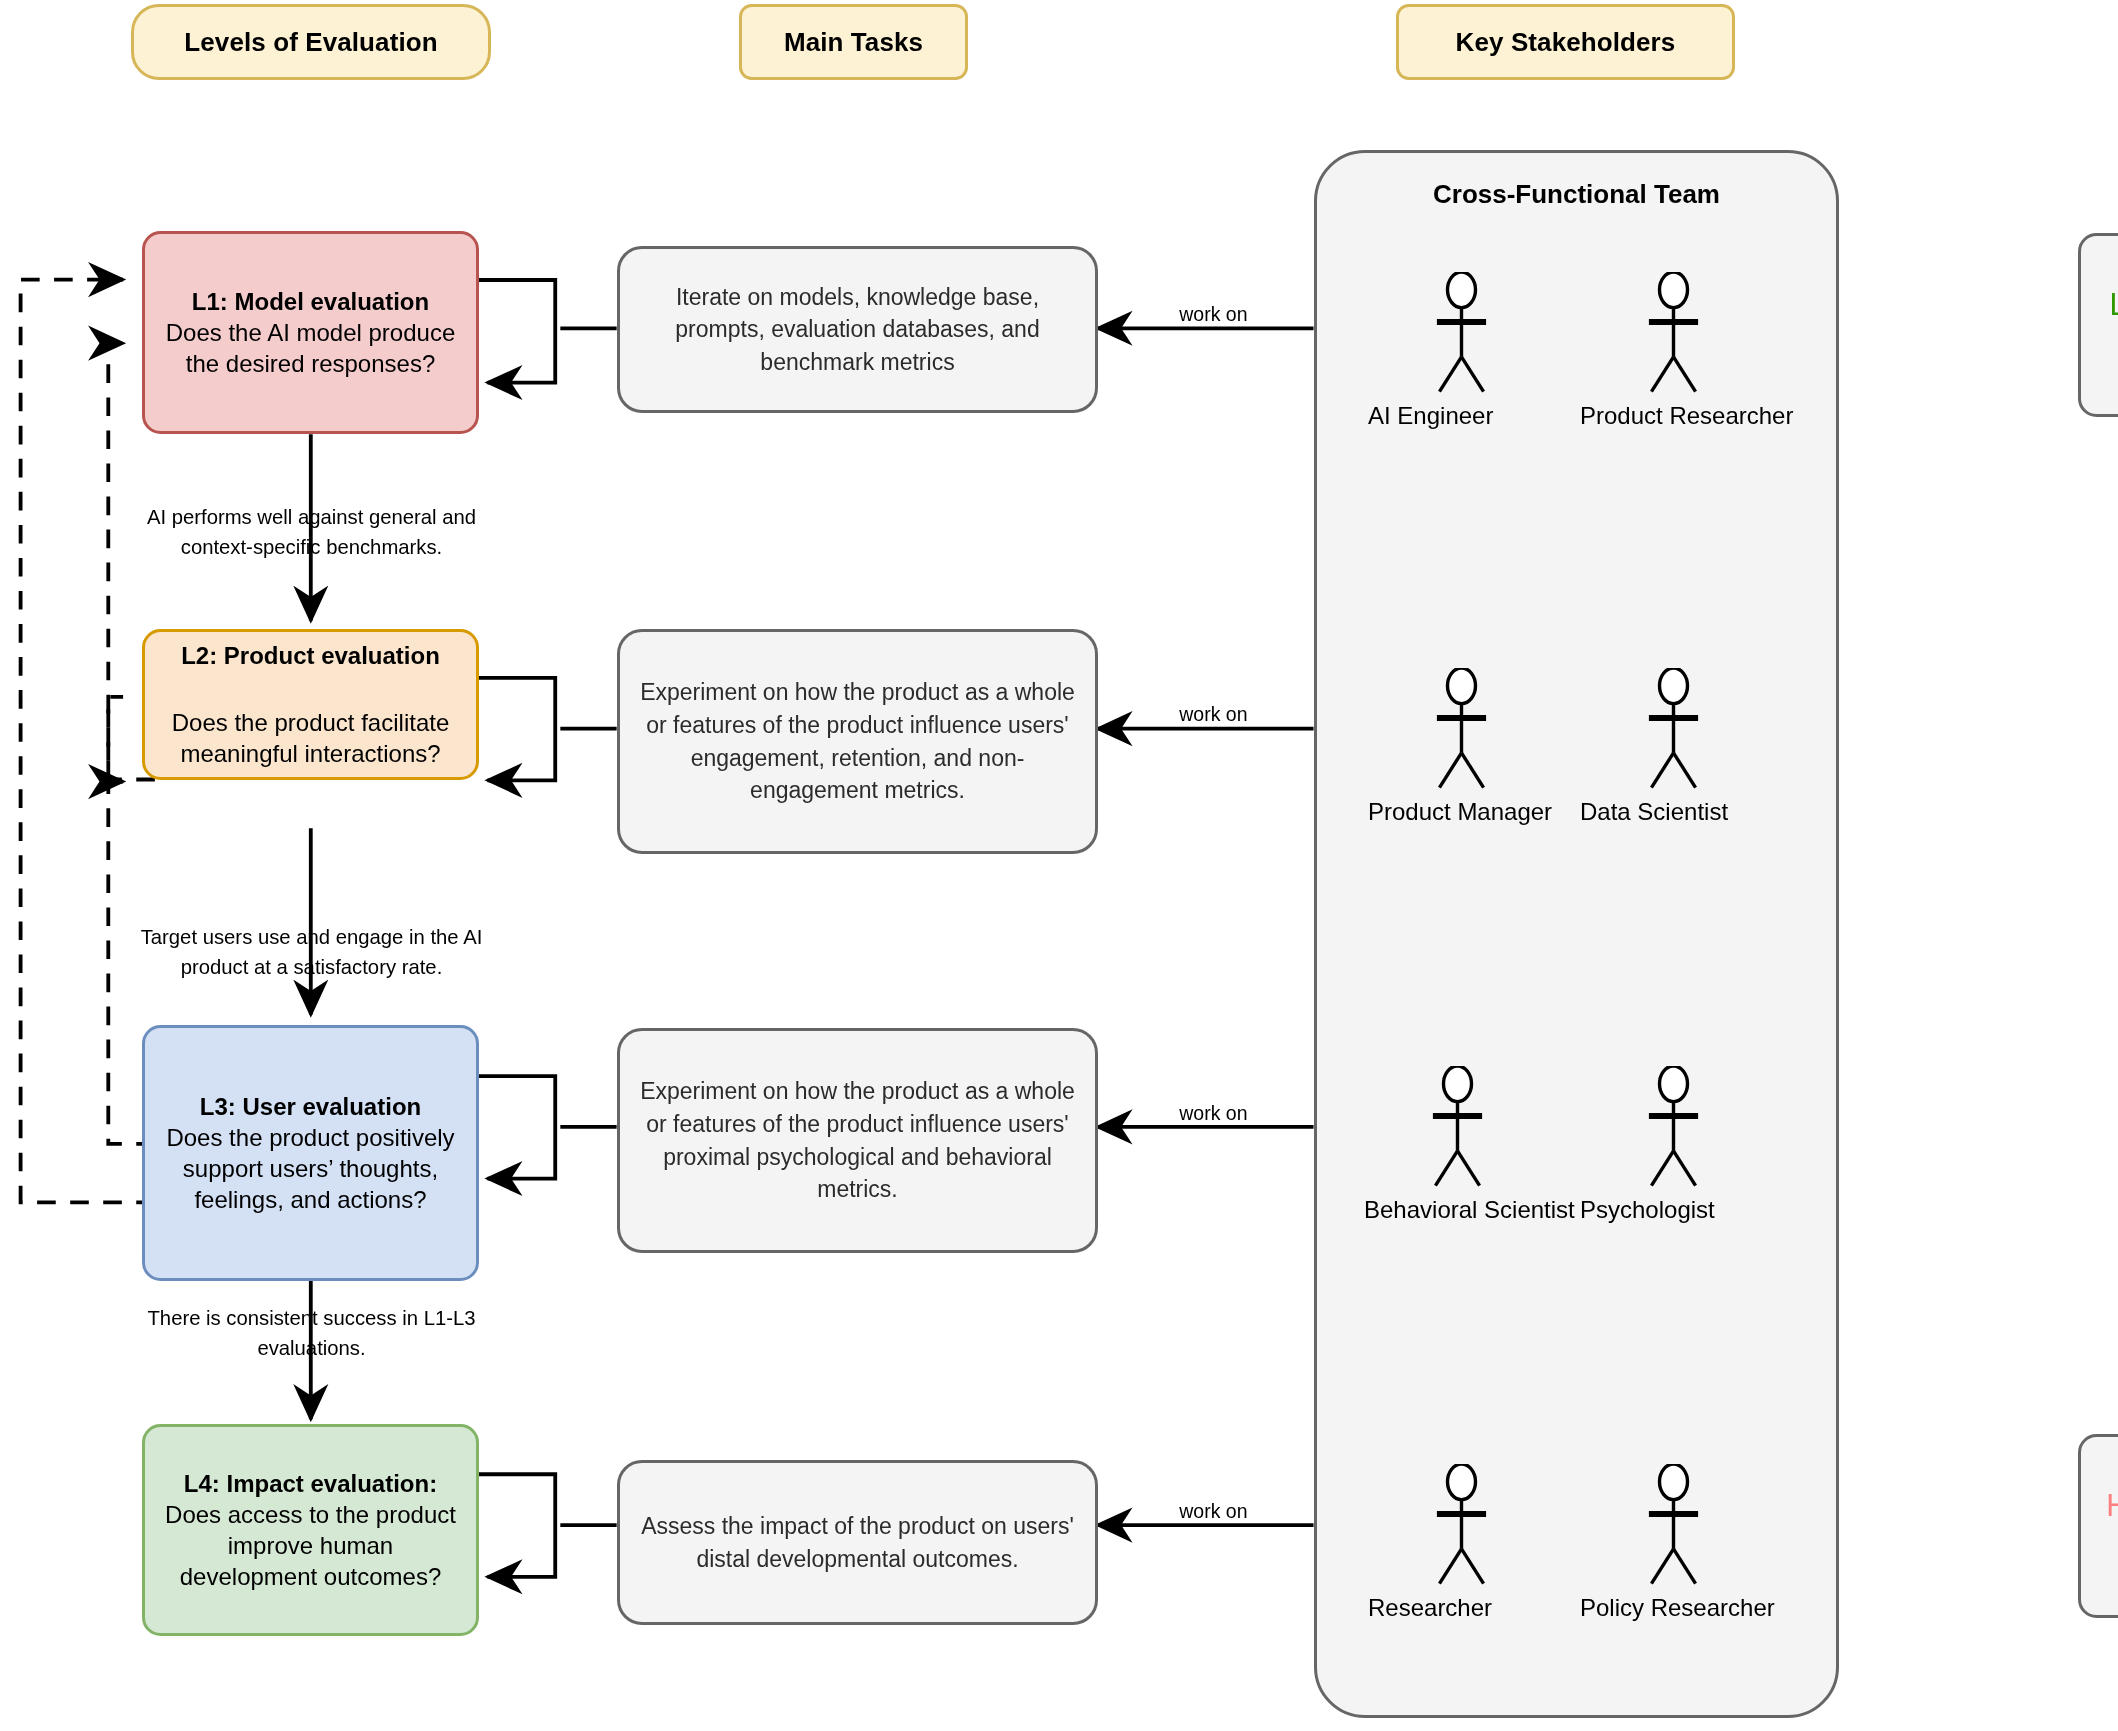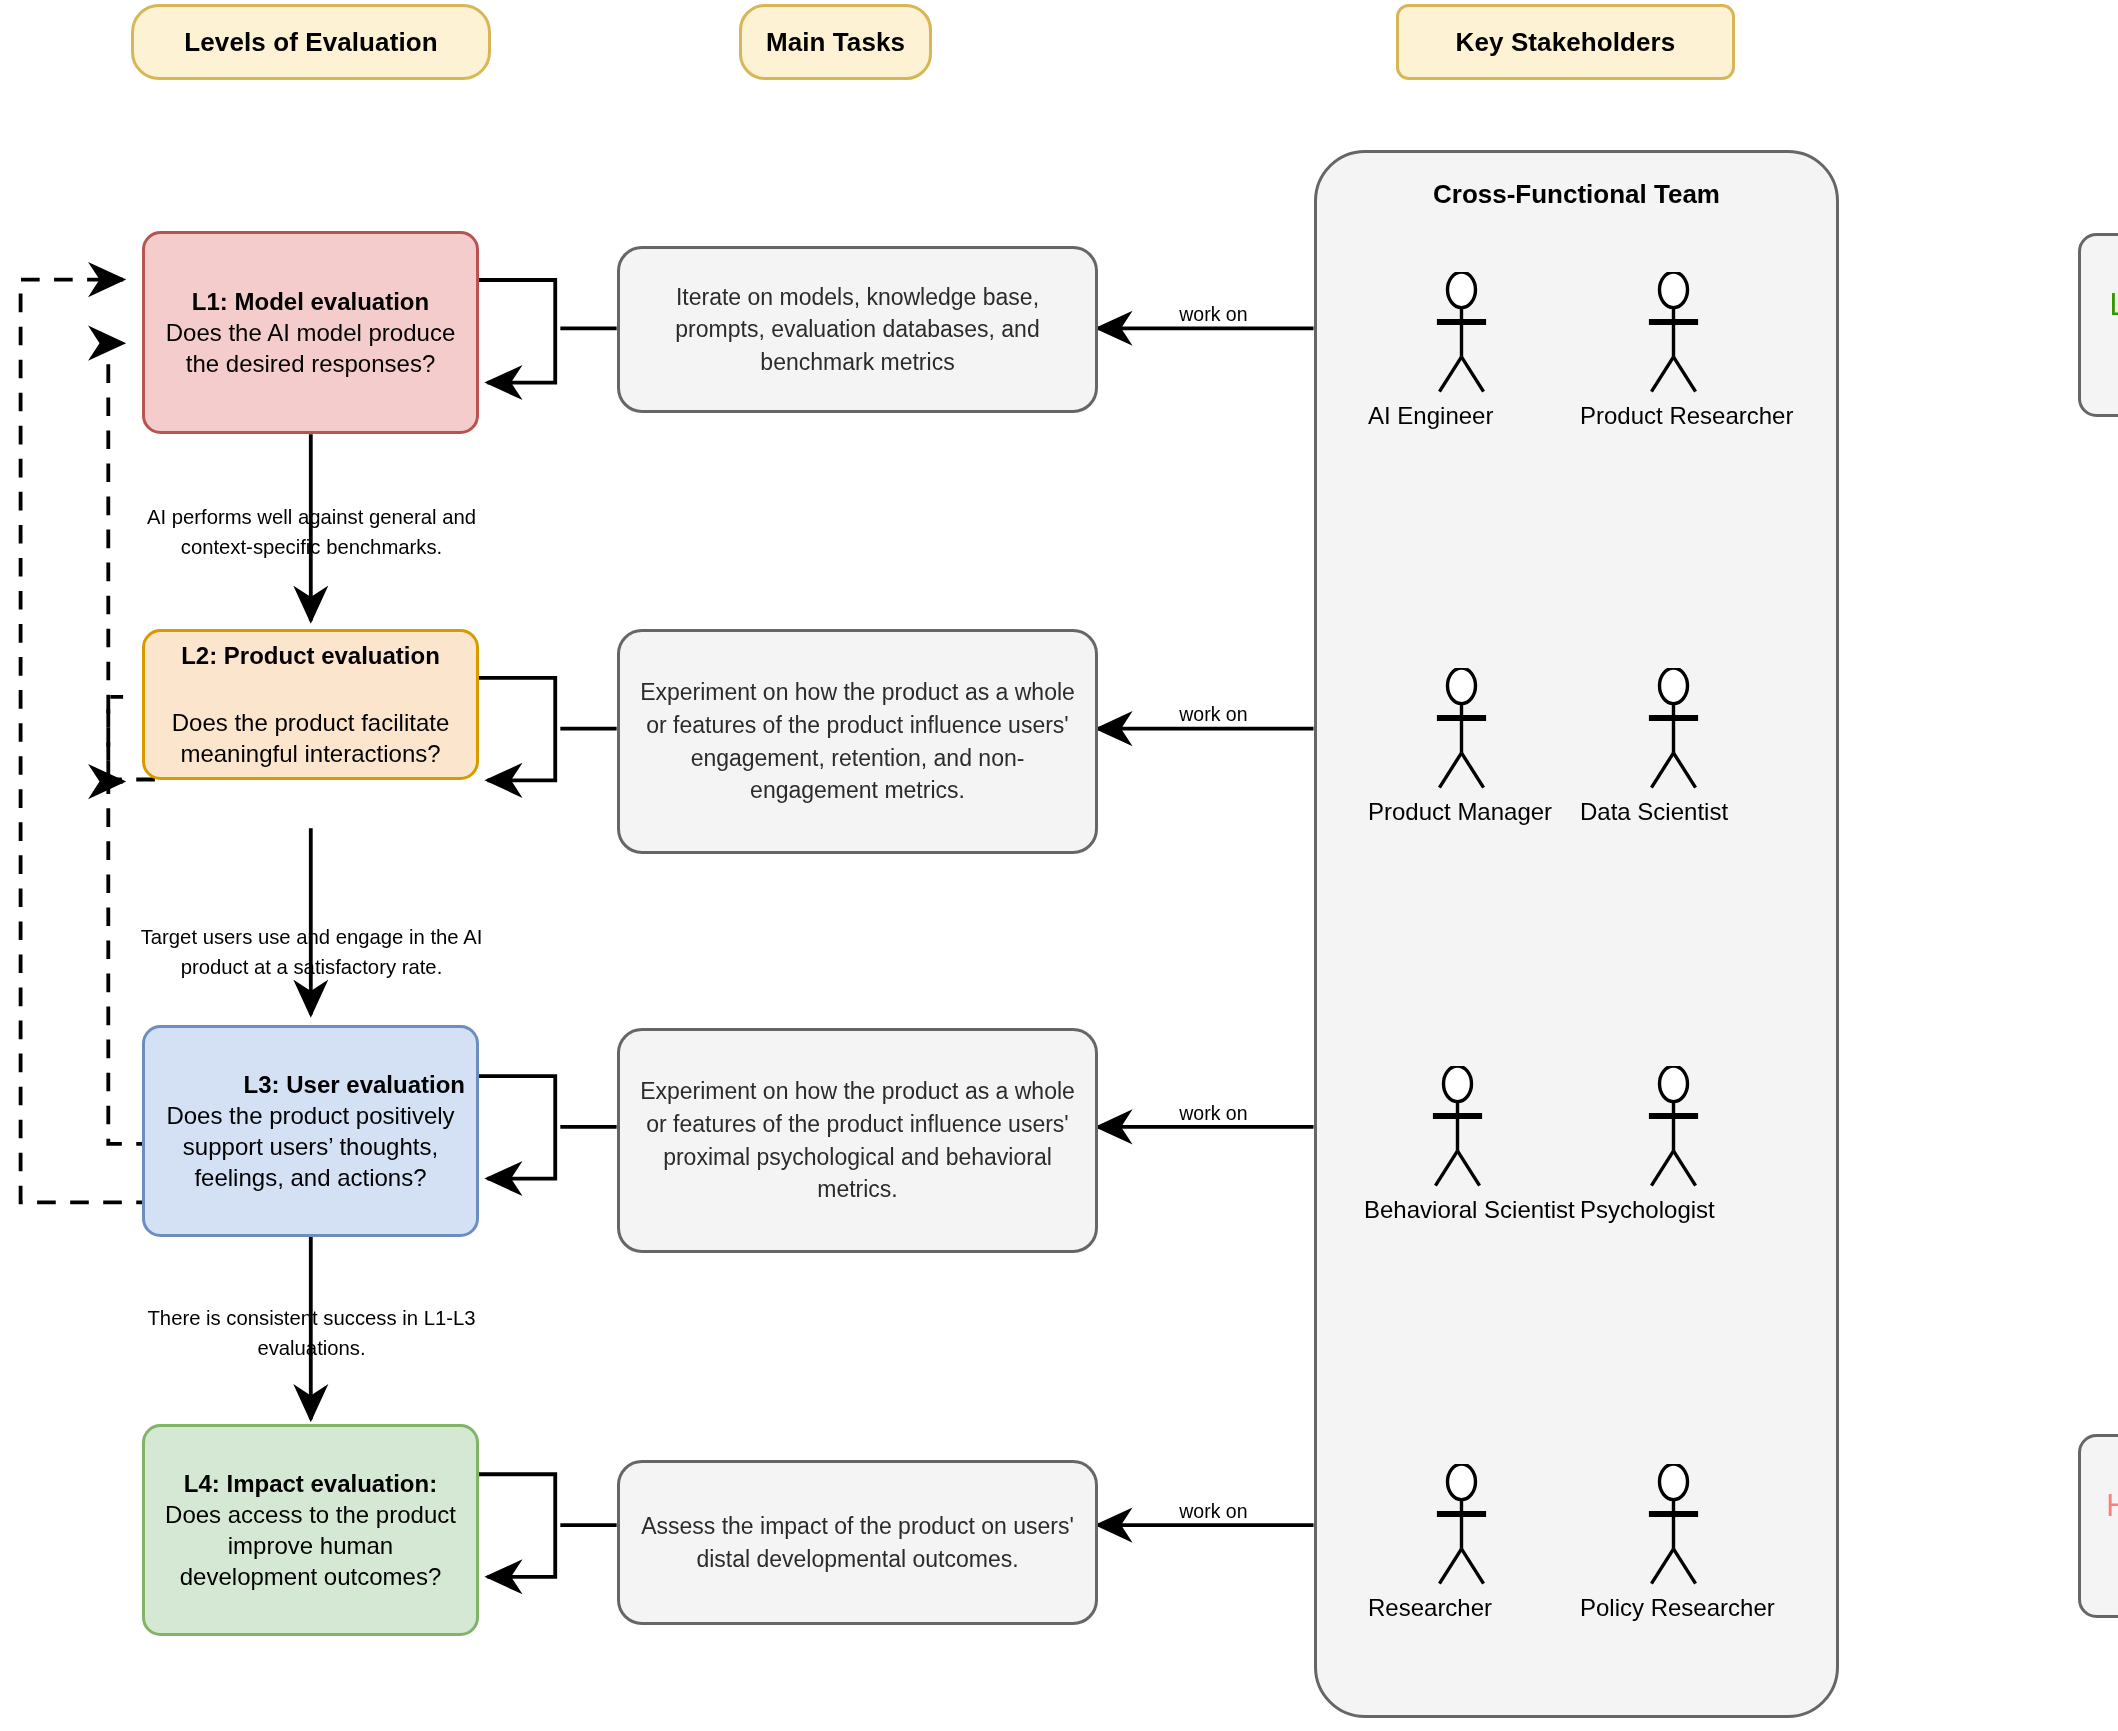--- a/index.html
+++ b/index.html
@@ -187,39 +187,39 @@
 
     <g stroke="#000000" stroke-width="9" fill="none" stroke-dasharray="44 34">
       <line x1="5388" y1="985" x2="5388" y2="3365" marker-end="url(#arrow)"></line>
     </g>
   </svg>
 
   <div class="node col-header" style="left:131px; top:4.2px; width:360px;border-radius:28px;">
     <span>Levels of Evaluation</span>
   </div>
 
-  <div class="node col-header" style="left:739px; top:4.2px; width:193px;border-radius:26px;">
+  <div class="node col-header" style="left:739px; top:4.2px; width:229px;">
     <span>Main Tasks</span>
   </div>
 
   <div class="node col-header" style="left:1396px; top:4.2px; width:339px;">
     <span>Key Stakeholders</span>
   </div>
 
   <div class="node level level-l1" style="left:142px; top:231px; width:337px; height:203px;">
     <span class="title">L1: Model evaluation</span>
     <span class="question">Does the AI model produce the desired responses?</span>
   </div>
 
   <div class="node level level-l2" style="left:142px; top:629px; width:337px; height:151px;justify-content:space-between;">
     <span class="title">L2: Product evaluation</span>
     <span class="question">Does the product facilitate meaningful interactions?</span>
   </div>
 
-  <div class="node level level-l3" style="left:142px; top:1025px; width:337px; height:212px;align-items:flex-end;">
+  <div class="node level level-l3" style="left:142px; top:1025px; width:337px; height:256px;">
     <span class="title">L3: User evaluation</span>
     <span class="question">Does the product positively support users’ thoughts, feelings, and actions?</span>
   </div>
 
   <div class="node level level-l4" style="left:142px; top:1424px; width:337px; height:212px;">
     <span class="title">L4: Impact evaluation:</span>
     <span class="question">Does access to the product improve human development outcomes?</span>
   </div>
 
   <div class="node task" style="left:617px; top:246px; width:481px; height:167px;">

